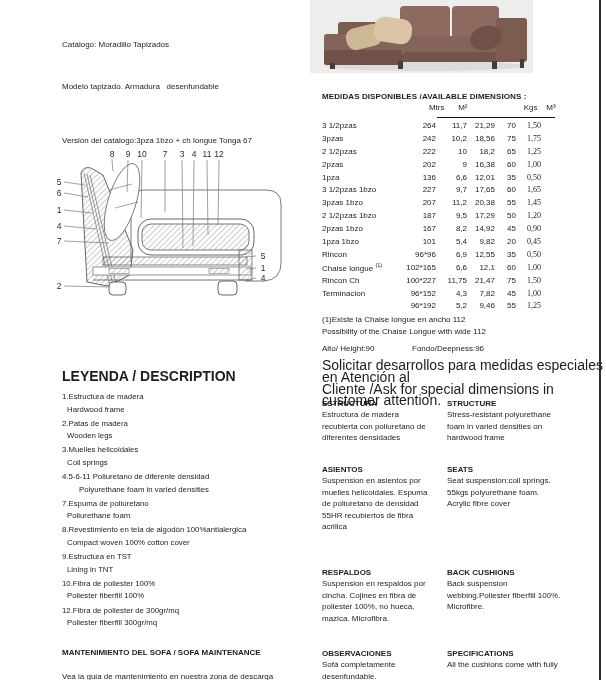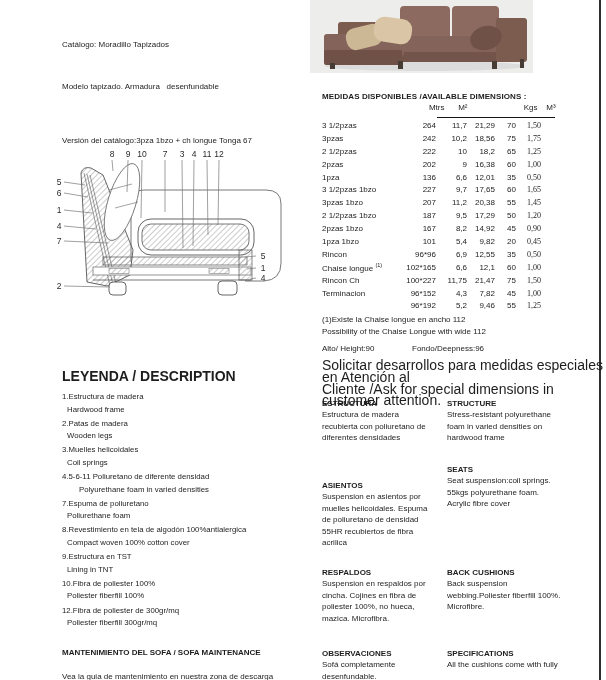--- a/index.html
+++ b/index.html
@@ -349,21 +349,21 @@
 
   <div class="spec" style="left:322px;top:398px">
     <div class="spec-title">ESTRUCTURA</div>
     <div class="spec-body">Estructura de madera recubierta con poliuretano de diferentes densidades</div>
   </div>
   <div class="spec" style="left:447px;top:398px">
     <div class="spec-title">STRUCTURE</div>
     <div class="spec-body">Stress-resistant polyurethane foam in varied densities on hardwood frame</div>
   </div>
 
-  <div class="spec" style="left:322px;top:480px">
+  <div class="spec" style="left:322px;top:464px">
     <div class="spec-title">ASIENTOS</div>
     <div class="spec-body">Suspension en asientos por muelles helicoidales. Espuma de poliuretano de densidad 55HR recubiertos de fibra acrilica</div>
   </div>
   <div class="spec" style="left:447px;top:464px">
     <div class="spec-title">SEATS</div>
     <div class="spec-body">Seat suspension:coil springs. 55kgs polyurethane foam. Acrylic fibre cover</div>
   </div>
 
   <div class="spec" style="left:322px;top:567px">
     <div class="spec-title">RESPALDOS</div>

